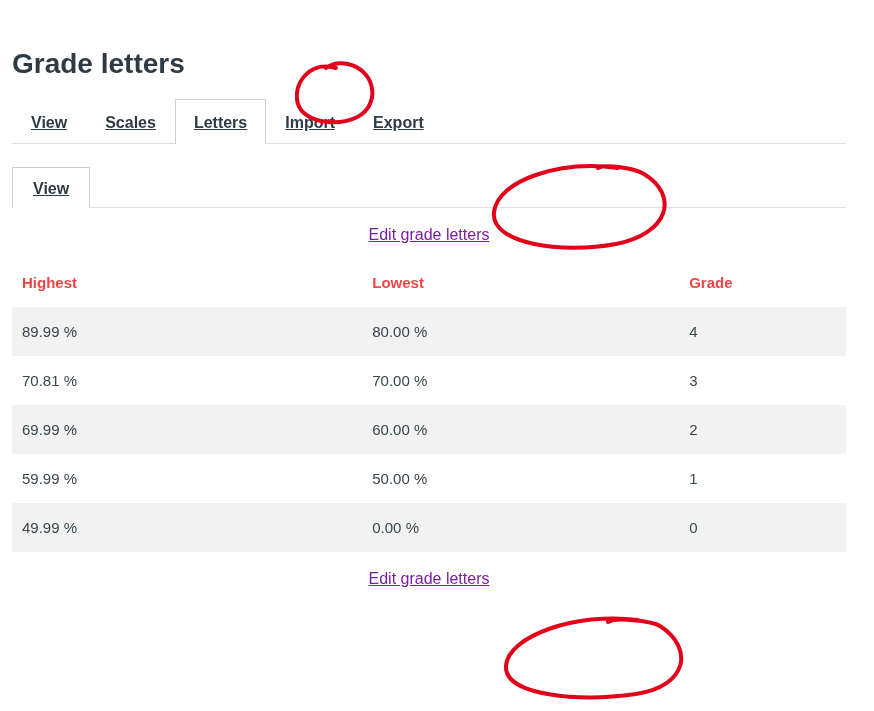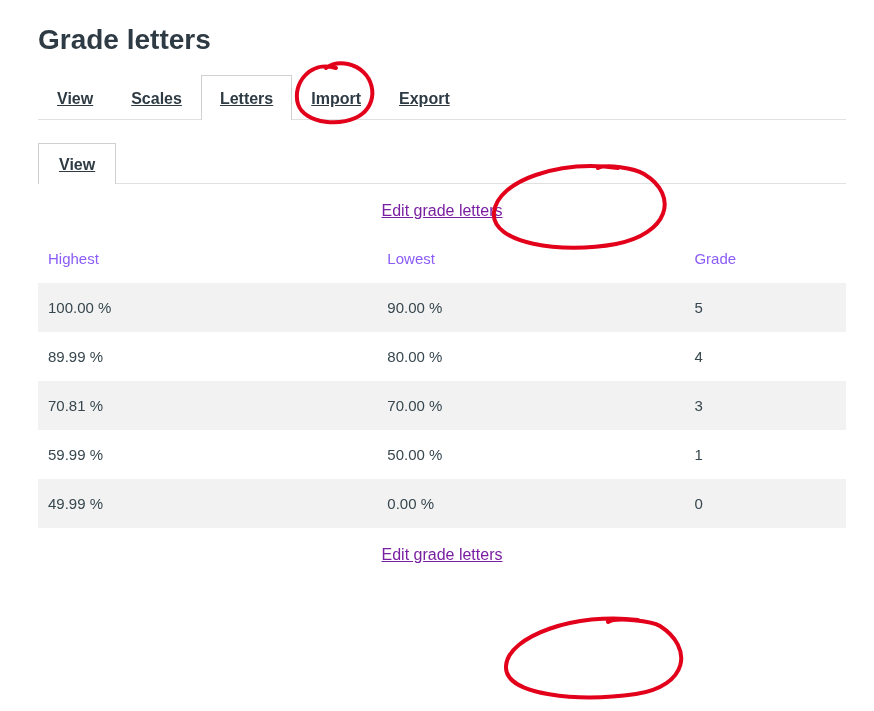--- a/index.html
+++ b/index.html
@@ -7,22 +7,23 @@
     margin: 0;
     padding: 0;
     width: 874px;
     height: 711px;
     font-family: "Segoe UI", "Helvetica Neue", Arial, sans-serif;
     color: #37474f;
     background: #ffffff;
     position: relative;
   }
   .page {
-    padding: 24px 28px 20px 38px;
-    position: relative;
+    padding: 24px 28px 20px 12px;
+    position: relative;
+    margin-top: 24px;
   }
   h1.page-title {
     margin: 0 0 18px 0;
     font-size: 28px;
     font-weight: 700;
     color: #2e3b44;
   }
 
   
   .tab-row {
@@ -90,22 +91,22 @@
     width: 100%;
     border-collapse: collapse;
   }
   table.grade-table th,
   table.grade-table td {
     text-align: left;
     padding: 16px 10px;
     font-size: 15px;
   }
   table.grade-table th {
-    font-weight: 400;
-    color: #8b5cf6;
+    font-weight: 700;
+    color: #ef4444;
   }
   table.grade-table tbody tr:nth-child(odd) {
     background: #f2f2f2;
   }
   table.grade-table tbody tr:nth-child(even) {
     background: #ffffff;
   }
 
   
   svg.annotation-layer {
@@ -144,33 +145,33 @@
   <table class="grade-table">
     <thead>
       <tr>
         <th style="width:42%;">Highest</th>
         <th style="width:38%;">Lowest</th>
         <th style="width:20%;">Grade</th>
       </tr>
     </thead>
     <tbody>
       <tr>
-        <td>100.00 %</td>
-        <td>90.00 %</td>
-        <td>5</td>
-      </tr>
-      <tr>
         <td>89.99 %</td>
         <td>80.00 %</td>
         <td>4</td>
       </tr>
       <tr>
         <td>70.81 %</td>
         <td>70.00 %</td>
         <td>3</td>
+      </tr>
+      <tr>
+        <td>69.99 %</td>
+        <td>60.00 %</td>
+        <td>2</td>
       </tr>
       <tr>
         <td>59.99 %</td>
         <td>50.00 %</td>
         <td>1</td>
       </tr>
       <tr>
         <td>49.99 %</td>
         <td>0.00 %</td>
         <td>0</td>

